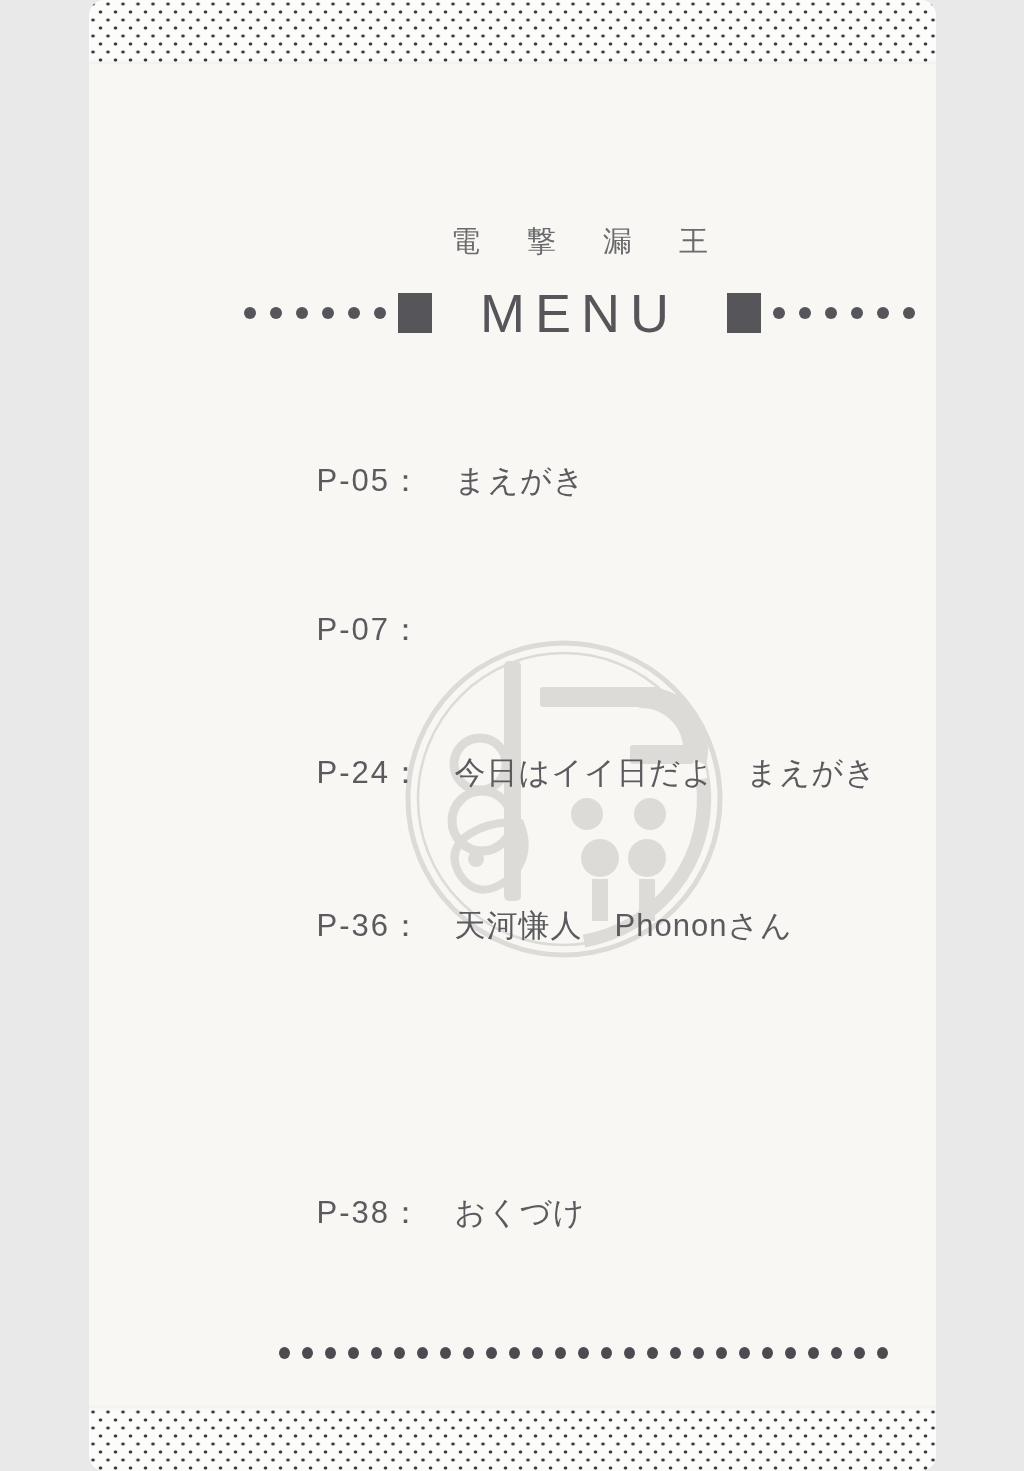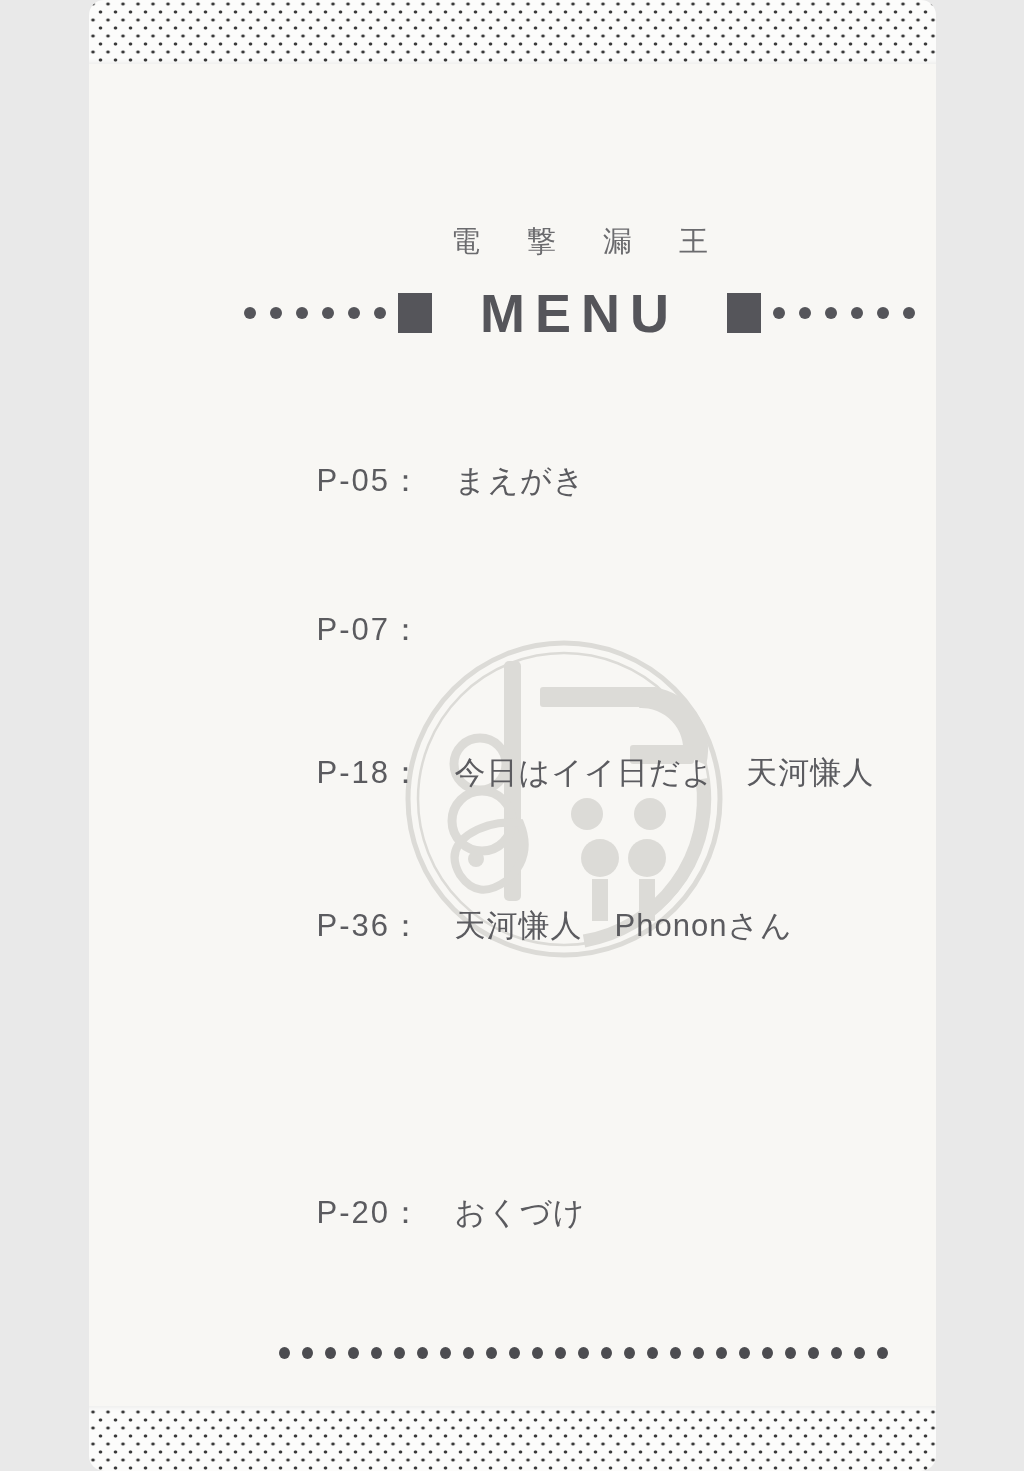--- a/index.html
+++ b/index.html
@@ -33,21 +33,21 @@
   .menu-header{
     position:absolute;top:220px;left:0;width:100%;height:58px;
     display:flex;align-items:center;justify-content:center;
     color:#55555a;
   }
   .hdots{display:flex;align-items:center;gap:14px;}
   .hdots .dot{width:12px;height:12px;border-radius:50%;background:#55555a;}
   .sq{width:34px;height:40px;background:#55555a;margin:0 0 0 12px;}
   .sq.right{margin:0 12px 0 0;}
   .menu-title{
-    font-size:54px;font-weight:700;letter-spacing:10px;
+    font-size:54px;font-weight:400;letter-spacing:10px;
     color:#55555a;margin:0 48px;line-height:1;
   }
   .watermark{position:absolute;left:313px;top:563px;width:344px;height:344px;}
   .menu-item{
     position:absolute;left:238px;
     display:flex;align-items:flex-start;
     font-size:31px;color:#5b5b5f;line-height:38px;
     white-space:nowrap;
   }
   .menu-item .pg{width:138px;letter-spacing:2px;flex:0 0 auto;}
@@ -121,29 +121,29 @@
     </svg>
 
     <div class="menu-item" style="top:398px">
       <span class="pg">P-05：</span>
       <span class="ttl">まえがき</span>
     </div>
     <div class="menu-item" style="top:547px">
       <span class="pg">P-07：</span>
     </div>
     <div class="menu-item" style="top:690px">
-      <span class="pg">P-18：</span>
-      <span class="ttl">今日はイイ日だよ　天河慊人</span>
+      <span class="pg">P-24：</span>
+      <span class="ttl">今日はイイ日だよ　まえがき</span>
     </div>
     <div class="menu-item" style="top:843px">
       <span class="pg">P-36：</span>
       <span class="ttl">天河慊人　Phononさん</span>
     </div>
     <div class="menu-item" style="top:1130px">
-      <span class="pg">P-20：</span>
+      <span class="pg">P-38：</span>
       <span class="ttl">おくづけ</span>
     </div>
 
     <div class="bottom-dots">
         <span class="dot"></span>
         <span class="dot"></span>
         <span class="dot"></span>
         <span class="dot"></span>
         <span class="dot"></span>
         <span class="dot"></span>

